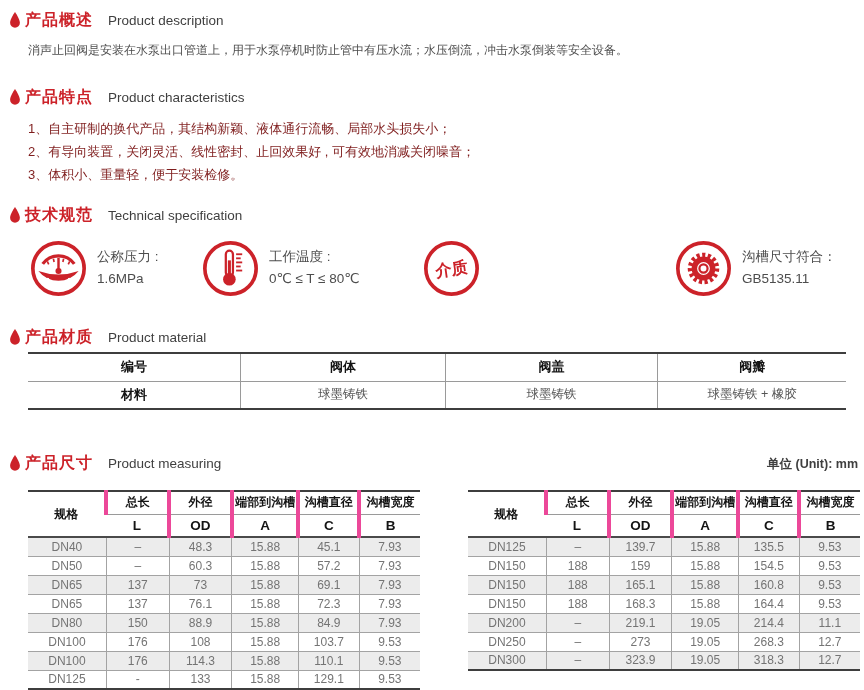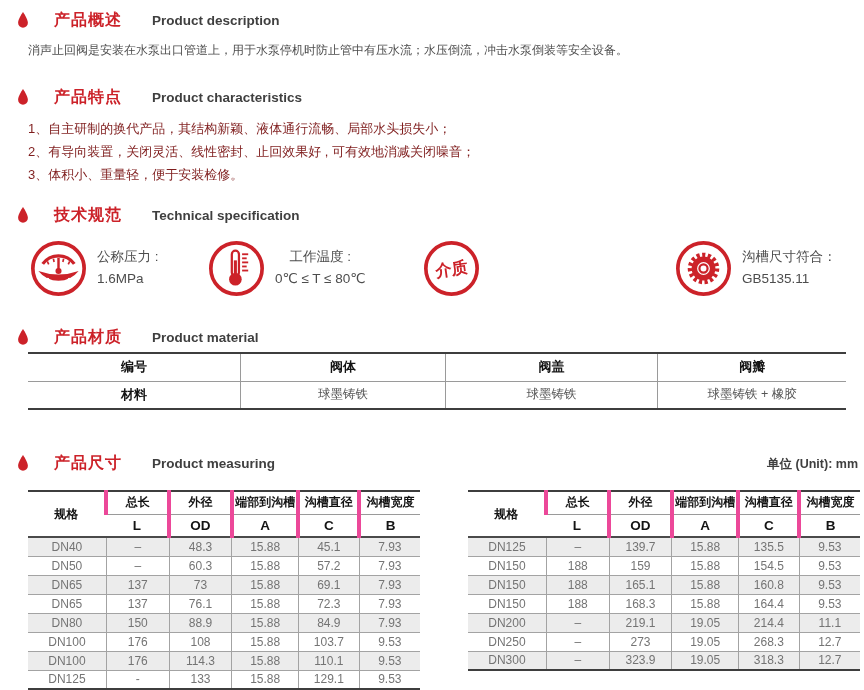--- a/index.html
+++ b/index.html
@@ -6,32 +6,32 @@
   html,body { background:#ffffff; }
   .page {
     position:relative;
     width:864px; height:690px;
     background:#ffffff;
     font-family:"Liberation Sans","DejaVu Sans",sans-serif;
     overflow:hidden;
   }
   
   .sec-head {
-    position:absolute; left:16px;
-    display:flex; align-items:center; gap:24px;
+    position:absolute; left:8px;
+    display:flex; align-items:center; gap:3px;
     height:24px;
   }
   .sec-head .drop { flex:0 0 auto; }
   .sec-head .zh {
     font-size:16px; font-weight:bold; color:#cc2229;
     letter-spacing:1px; white-space:nowrap;
   }
   .sec-head .en {
-    font-size:13.5px; font-weight:bold; color:#3f3f3f;
-    white-space:nowrap; margin-left:6px;
+    font-size:13.5px; font-weight:normal; color:#3f3f3f;
+    white-space:nowrap; margin-left:12px;
   }
   
   .body-text {
     position:absolute; left:28px; top:40px;
     font-size:12px; color:#4d4d4d; line-height:20px; white-space:nowrap;
   }
   .char-list {
     position:absolute; left:28px; top:117px;
     list-style:none;
   }
@@ -143,21 +143,21 @@
       <path d="M8.2 30.5 Q 28 37.5 47.8 30.5 A 25.2 25.2 0 0 1 8.2 30.5 Z" fill="#cc2229"></path>
       <circle cx="17.5" cy="38.5" r="1.5" fill="#ffffff"></circle>
       <circle cx="38.5" cy="38.5" r="1.5" fill="#ffffff"></circle>
     </svg>
     <div class="spec-lines">
       <span>公称压力 :</span>
       <span>1.6MPa</span>
     </div>
   </div>
 
-  <div class="spec-group" style="left:208px;text-align:center;">
+  <div class="spec-group" style="left:202px;">
     <svg class="spec-icon" viewBox="0 0 56 56">
       <circle cx="28" cy="28" r="25.2" fill="none" stroke="#cc2229" stroke-width="3.6"></circle>
       <rect x="23.4" y="10.5" width="7" height="25" rx="3.5" fill="none" stroke="#cc2229" stroke-width="2.2"></rect>
       <rect x="25.4" y="20" width="3" height="15" fill="#cc2229"></rect>
       <circle cx="26.9" cy="38.5" r="6.2" fill="#cc2229"></circle>
       <line x1="33.5" y1="14" x2="39.5" y2="14" stroke="#cc2229" stroke-width="1.8"></line>
       <line x1="33.5" y1="18" x2="38" y2="18" stroke="#cc2229" stroke-width="1.8"></line>
       <line x1="33.5" y1="22" x2="39.5" y2="22" stroke="#cc2229" stroke-width="1.8"></line>
       <line x1="33.5" y1="26" x2="38" y2="26" stroke="#cc2229" stroke-width="1.8"></line>
       <line x1="33.5" y1="30" x2="39.5" y2="30" stroke="#cc2229" stroke-width="1.8"></line>

